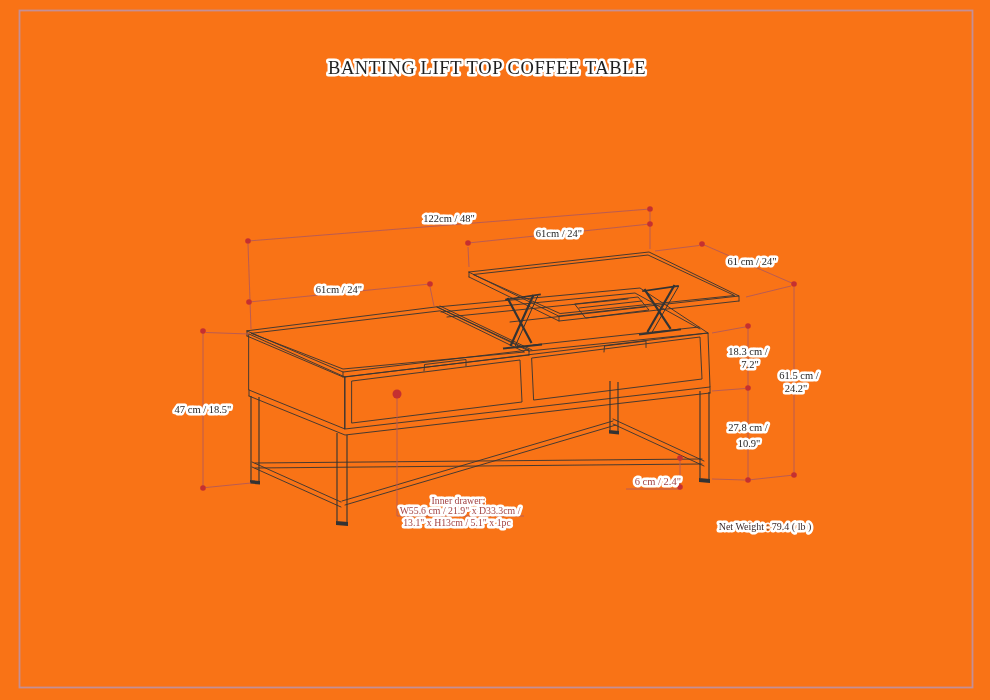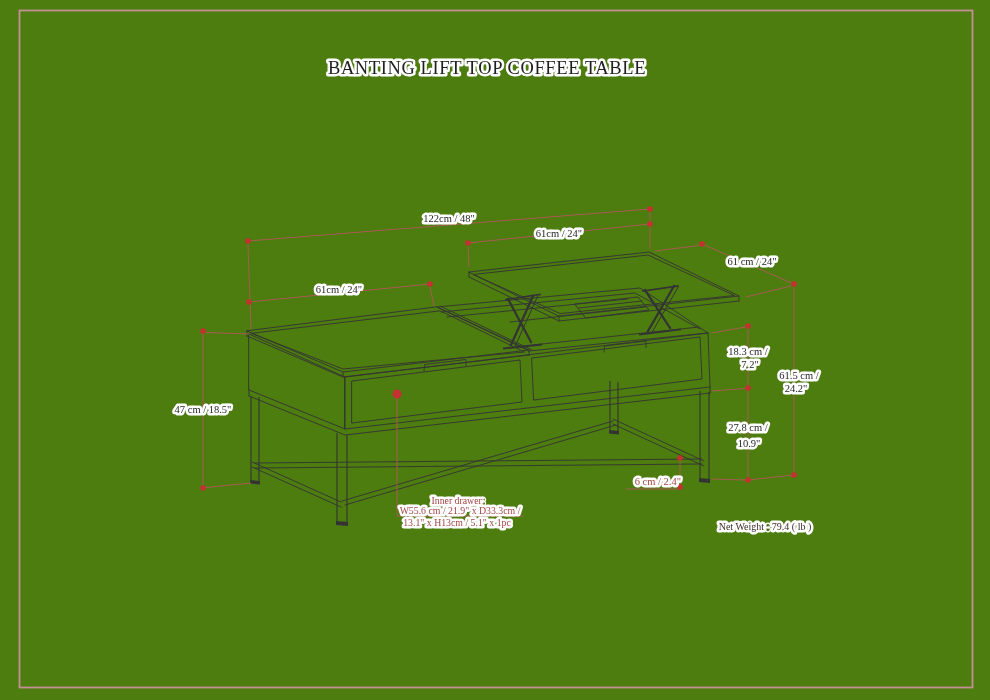--- a/index.html
+++ b/index.html
@@ -1,16 +1,16 @@
 <!DOCTYPE html>
 <html style="--c-line: #333333; --c-dim-line: #b25959; --c-dim-dot: #c53030; --c-red-text: #a34444; --c-weight-text: #3d2b2b; --c-text: #1f1f1f; --c-border: #c48f96;"><head>
 <meta charset="utf-8">
 <style>
   html,body{margin:0;padding:0;background:#ffffff;}
-  #stage{position:relative;width:990px;height:700px;background:#4d7c0f;overflow:hidden;
+  #stage{position:relative;width:990px;height:700px;background:#f97316;overflow:hidden;
          font-family:"Liberation Serif","DejaVu Serif",serif;}
   svg{position:absolute;left:0;top:0;}
   .blk{stroke:var(--c-line,#333);stroke-width:0.9;fill:none;stroke-linecap:round;stroke-linejoin:round;}
   .blk2{stroke:var(--c-line,#333);stroke-width:1.1;fill:none;}
   .fill-foot{fill:var(--c-line,#333);stroke:none;}
   .dimline{stroke:var(--c-dim-line,#b25959);stroke-width:0.9;fill:none;}
   .dot{fill:var(--c-dim-dot,#c53030);stroke:none;}
   .arm{stroke:var(--c-line,#333);fill:none;stroke-linecap:square;}
   text{fill:var(--c-text,#1f1f1f);font-family:"Liberation Serif","DejaVu Serif",serif;
        paint-order:stroke;stroke:#ffffff;stroke-width:5px;stroke-linejoin:round;}

